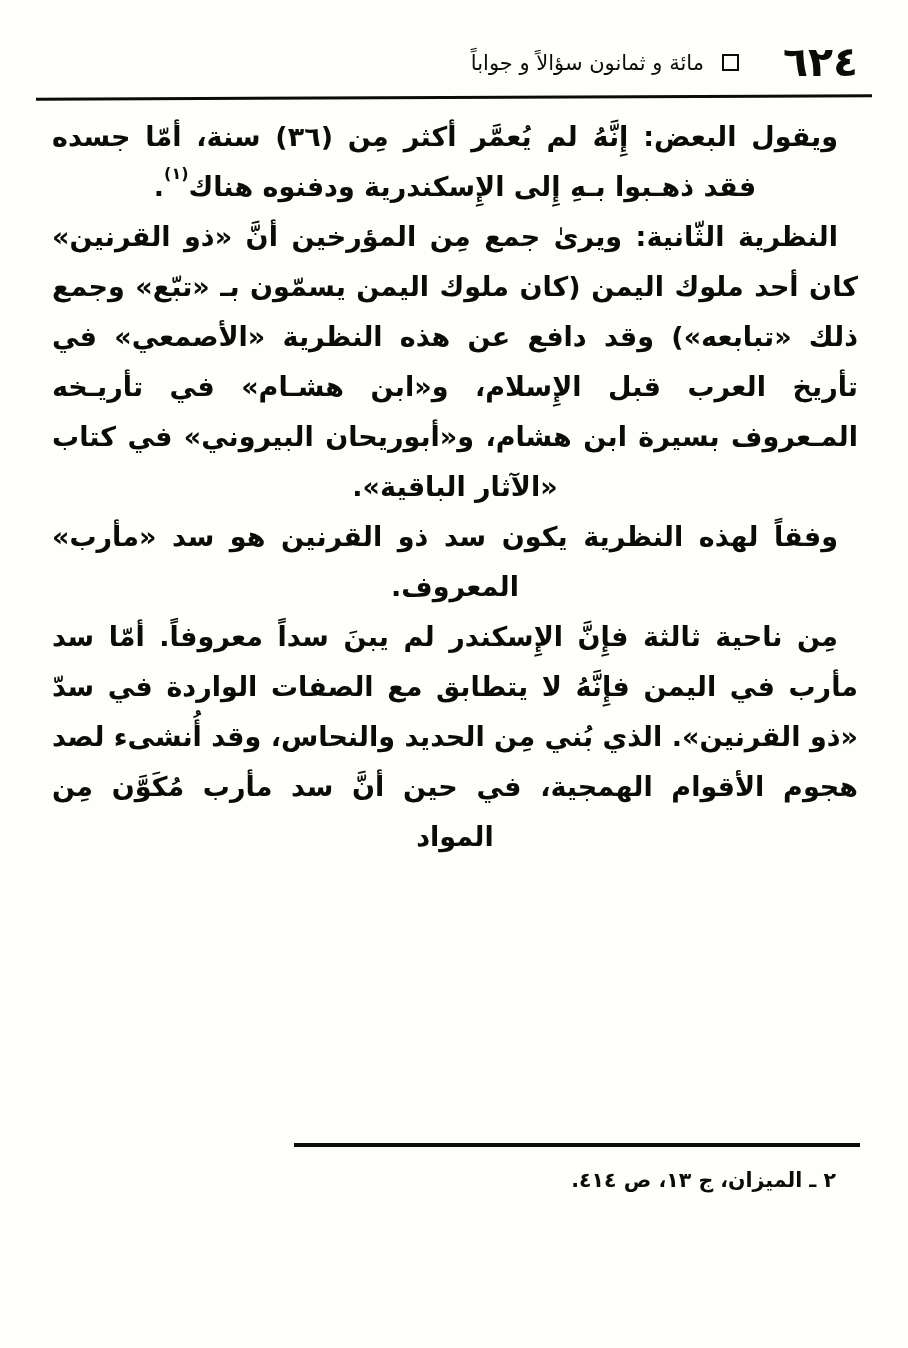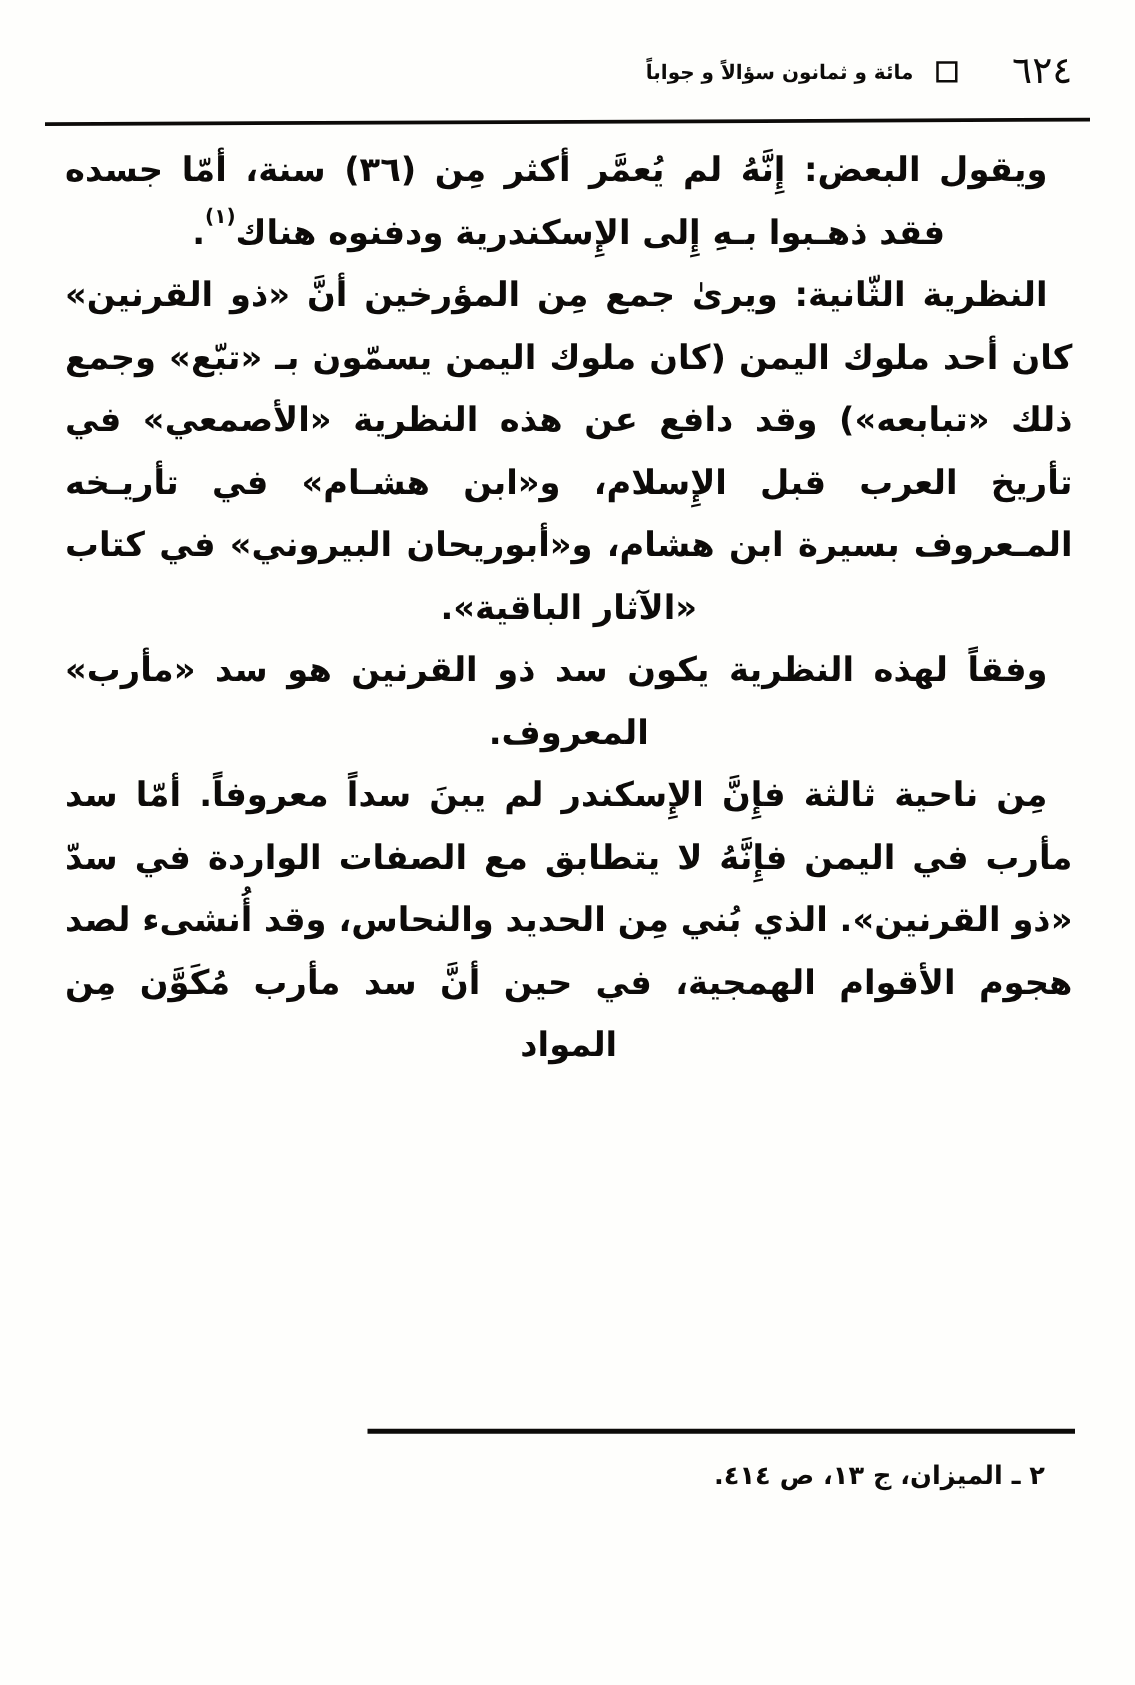--- a/index.html
+++ b/index.html
@@ -20,36 +20,36 @@
 
   
   .header {
     position: absolute;
     top: 42px;
     right: 50px;
     display: flex;
     align-items: center;
   }
   .page-number {
-    font-size: 30px;
-    font-weight: normal;
+    font-size: 41px;
+    font-weight: bold;
     letter-spacing: 3px;
     line-height: 1;
   }
   .square-icon {
     width: 13px;
     height: 13px;
     border: 2.5px solid #0d0b09;
     margin-right: 44px;  
     margin-left: 18px;   
     flex: 0 0 auto;
   }
   .book-title {
-    font-size: 16px;
-    font-weight: bold;
+    font-size: 21px;
+    font-weight: normal;
     white-space: nowrap;
     line-height: 1;
     padding-top: 2px;
   }
   .header-rule {
     position: absolute;
     top: 96px;
     left: 36px;
     width: 836px;
     height: 3px;

